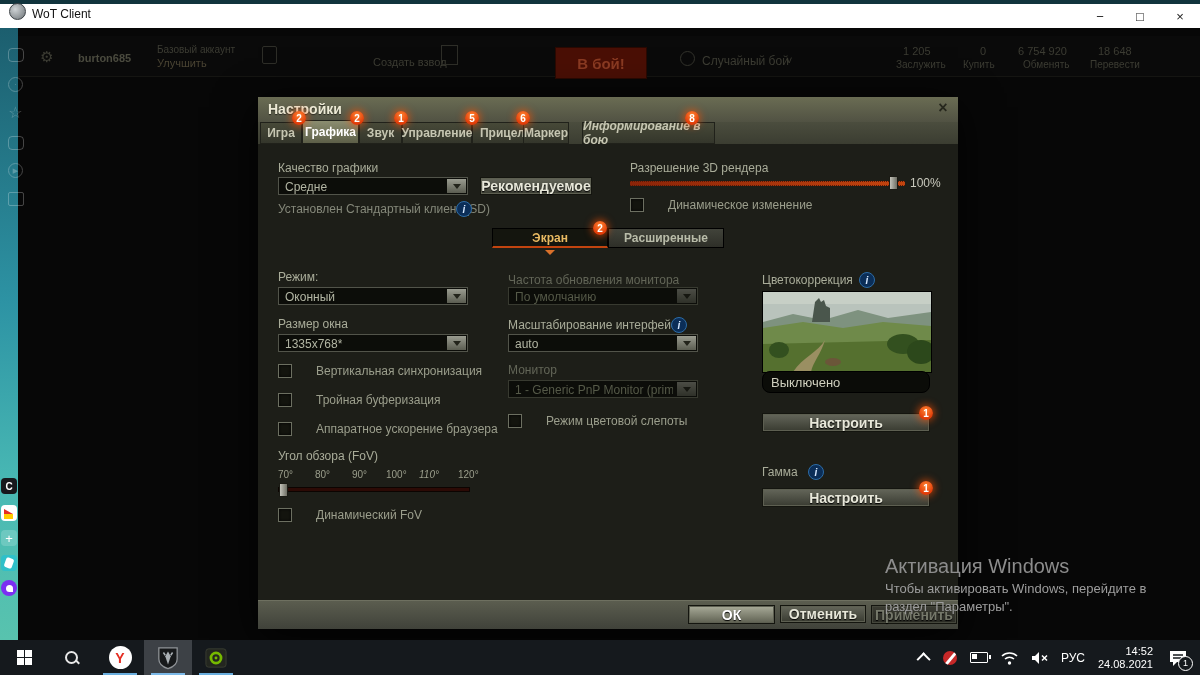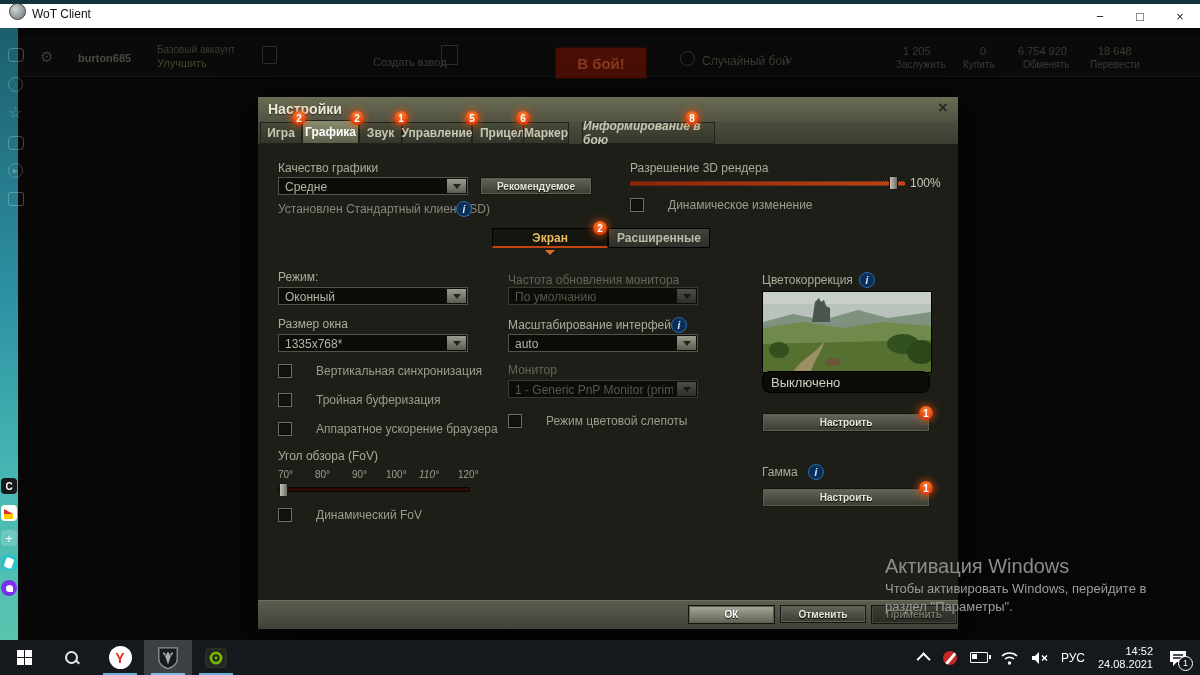--- a/index.html
+++ b/index.html
@@ -61,21 +61,21 @@
            max-width:158px;overflow:hidden;}
   .dd .dda{position:absolute;right:1px;top:1px;width:19px;height:14px;
            background:linear-gradient(180deg,#9a9c90,#5b5d51);display:flex;align-items:center;justify-content:center;}
   .dd .dda:after{content:"";border-left:4px solid transparent;border-right:4px solid transparent;
                  border-top:5px solid #23241b;}
   .dd.dis{border-color:#383a30;}
   .dd.dis .txt{color:#555948;}
   .dd.dis .dda{opacity:.45;}
 
   .btn{position:absolute;height:18px;display:flex;align-items:center;justify-content:center;
-       font-size:10px;font-weight:bold;color:#e8e8da;cursor:pointer;box-sizing:border-box;
+       font-size:14px;font-weight:bold;color:#e8e8da;cursor:pointer;box-sizing:border-box;
        background:linear-gradient(180deg,#64665a,#393b31);border:1px solid #14150f;
        box-shadow:inset 0 0 0 1px #5d5f51;text-shadow:0 1px 1px #000;}
   .btn.ok{background:linear-gradient(180deg,#a9ab99,#5f6152);color:#fff;}
   .btn.dis{background:linear-gradient(180deg,#3b3c33,#2b2c25);color:#75786a;box-shadow:inset 0 0 0 1px #44463b;}
 
   .cb{position:absolute;display:flex;align-items:center;gap:24px;cursor:pointer;}
   .cb .box{width:12px;height:12px;background:#13140e;border:1px solid #6c6f61;box-shadow:inset 0 0 3px #000;}
   .cb .cl{font-size:12px;color:#9b9e8c;white-space:nowrap;}
 
   .info{position:absolute;width:14px;height:14px;border-radius:50%;background:#0b2e58;
@@ -281,21 +281,21 @@
     <div class="handle" style="left:631px;top:79px;"></div>
     <span class="lbl" style="left:652px;top:79px;color:#c9c9bd;">100%</span>
     <div class="cb" style="left:372px;top:101px;">
       <div class="box"></div>
       <span class="cl">Динамическое изменение</span>
     </div>
 
     <div class="stab active" style="left:234px;top:131px;width:116px;">
         <span>Экран</span>
       </div>
-    <div class="stab idle" style="left:350px;top:131px;width:102px;">
+    <div class="stab idle" style="left:350px;top:131px;width:116px;">
         <span>Расширенные</span>
       </div>
     <div class="badge" style="left:335px;top:124px;">
         <span>2</span>
       </div>
     <div class="stab-arrow" style="left:287px;top:153px;"></div>
 
     <span class="lbl" style="left:20px;top:173px;">Режим:</span>
     <div class="dd" style="left:20px;top:190px;">
       <span class="txt">Оконный</span>

